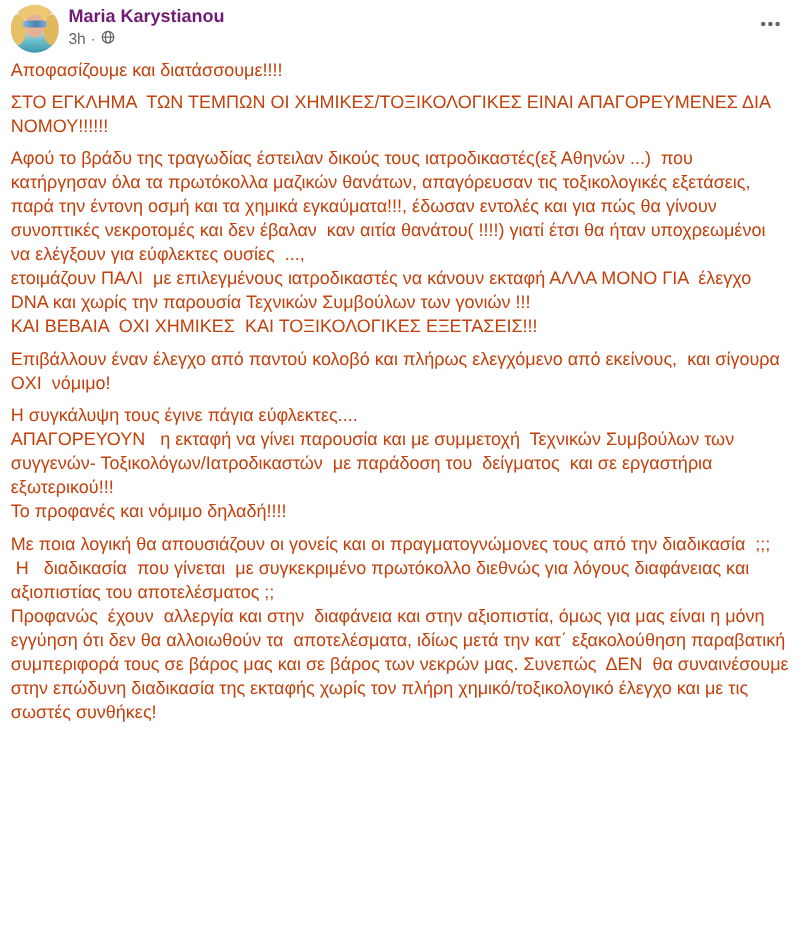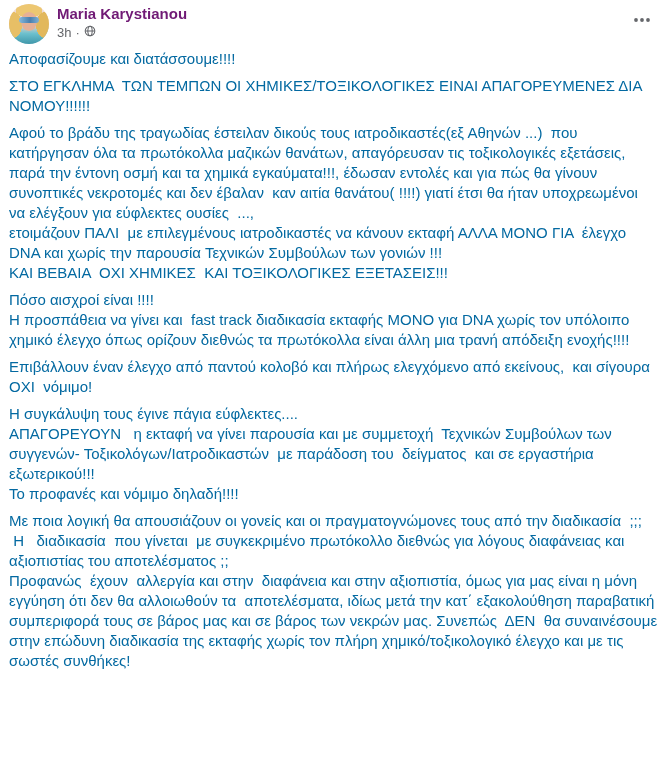--- a/index.html
+++ b/index.html
@@ -77,21 +77,21 @@
     border-radius: 4px;
   }
   .more-btn svg { display: block; }
 
   
   .post-text p {
     font-size: 15px;
     line-height: 20px;
     margin: 0 0 7px 0;
     white-space: pre-wrap;
-    color: #0369a1;
+    color: #c2410c;
   }
 </style>
 </head>
 <body>
 
 <div class="post">
 
   <div class="post-header">
     <div class="avatar">
       <div class="hair"></div>
@@ -122,22 +122,20 @@
       </span>
     </button>
   </div>
 
   <div class="post-text">
     <p>Αποφασίζουμε και διατάσσουμε!!!!</p>
     <p>ΣΤΟ ΕΓΚΛΗΜΑ  ΤΩΝ ΤΕΜΠΩΝ ΟΙ ΧΗΜΙΚΕΣ/ΤΟΞΙΚΟΛΟΓΙΚΕΣ ΕΙΝΑΙ ΑΠΑΓΟΡΕΥΜΕΝΕΣ ΔΙΑ ΝΟΜΟΥ!!!!!!</p>
     <p>Αφού το βράδυ της τραγωδίας έστειλαν δικούς τους ιατροδικαστές(εξ Αθηνών ...)  που κατήργησαν όλα τα πρωτόκολλα μαζικών θανάτων, απαγόρευσαν τις τοξικολογικές εξετάσεις, παρά την έντονη οσμή και τα χημικά εγκαύματα!!!, έδωσαν εντολές και για πώς θα γίνουν συνοπτικές νεκροτομές και δεν έβαλαν  καν αιτία θανάτου( !!!!) γιατί έτσι θα ήταν υποχρεωμένοι να ελέγξουν για εύφλεκτες ουσίες  ...,
 ετοιμάζουν ΠΑΛΙ  με επιλεγμένους ιατροδικαστές να κάνουν εκταφή ΑΛΛΑ ΜΟΝΟ ΓΙΑ  έλεγχο DNA και χωρίς την παρουσία Τεχνικών Συμβούλων των γονιών !!!
 ΚΑΙ ΒΕΒΑΙΑ  ΟΧΙ ΧΗΜΙΚΕΣ  ΚΑΙ ΤΟΞΙΚΟΛΟΓΙΚΕΣ ΕΞΕΤΑΣΕΙΣ!!!</p>
-    <p>Πόσο αισχροί είναι !!!!
-Η προσπάθεια να γίνει και  fast track διαδικασία εκταφής ΜΟΝΟ για DNA χωρίς τον υπόλοιπο χημικό έλεγχο όπως ορίζουν διεθνώς τα πρωτόκολλα είναι άλλη μια τρανή απόδειξη ενοχής!!!!</p>
     <p>Επιβάλλουν έναν έλεγχο από παντού κολοβό και πλήρως ελεγχόμενο από εκείνους,  και σίγουρα ΟΧΙ  νόμιμο!</p>
     <p>Η συγκάλυψη τους έγινε πάγια εύφλεκτες....
 ΑΠΑΓΟΡΕΥΟΥΝ   η εκταφή να γίνει παρουσία και με συμμετοχή  Τεχνικών Συμβούλων των συγγενών- Τοξικολόγων/Ιατροδικαστών  με παράδοση του  δείγματος  και σε εργαστήρια εξωτερικού!!!
 Το προφανές και νόμιμο δηλαδή!!!!</p>
     <p>Με ποια λογική θα απουσιάζουν οι γονείς και οι πραγματογνώμονες τους από την διαδικασία  ;;;
  Η   διαδικασία  που γίνεται  με συγκεκριμένο πρωτόκολλο διεθνώς για λόγους διαφάνειας και αξιοπιστίας του αποτελέσματος ;;
 Προφανώς  έχουν  αλλεργία και στην  διαφάνεια και στην αξιοπιστία, όμως για μας είναι η μόνη εγγύηση ότι δεν θα αλλοιωθούν τα  αποτελέσματα, ιδίως μετά την κατ΄ εξακολούθηση παραβατική συμπεριφορά τους σε βάρος μας και σε βάρος των νεκρών μας. Συνεπώς  ΔΕΝ  θα συναινέσουμε στην επώδυνη διαδικασία της εκταφής χωρίς τον πλήρη χημικό/τοξικολογικό έλεγχο και με τις σωστές συνθήκες!</p>
   </div>
 
 </div>

